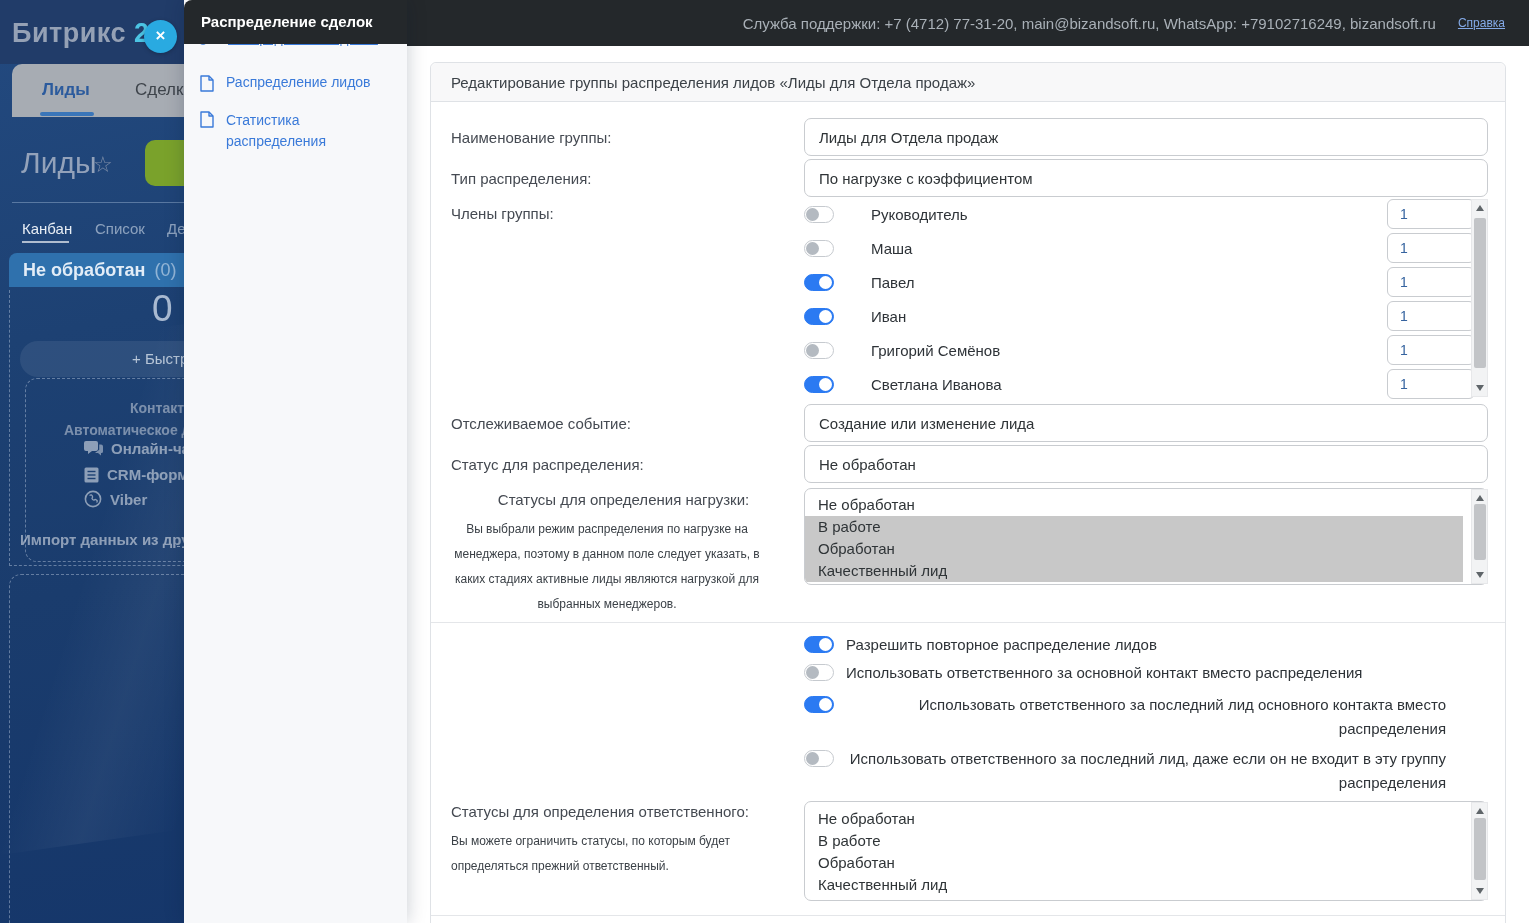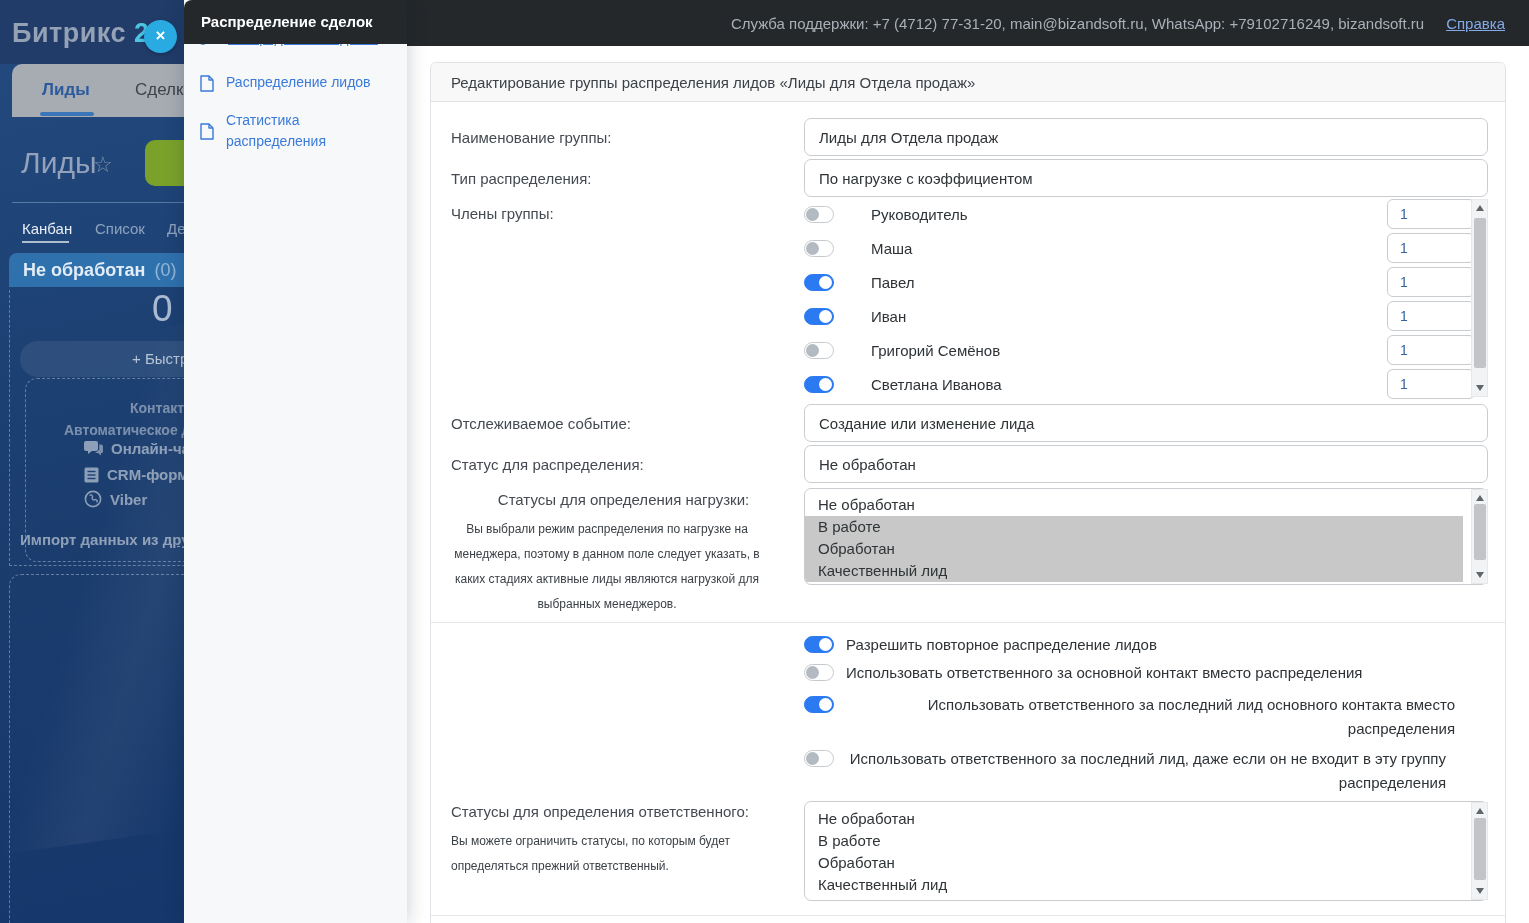--- a/index.html
+++ b/index.html
@@ -50,34 +50,34 @@
   .promo-row svg { flex:0 0 auto; }
   .import-line { position:absolute; left:20px; top:531px; font-size:15px; font-weight:bold; color:rgba(255,255,255,.5); }
   .import-line .lnk { text-decoration:underline; }
   .empty-card { position:absolute; left:9px; top:574px; width:196px; height:370px;
     border:1px dashed rgba(190,205,225,.45); border-radius:12px; }
 
   
   .topbar { position:absolute; left:184px; top:0; width:1345px; height:46px; background:#24282b; z-index:2;
     display:flex; align-items:center; justify-content:flex-end; padding-right:24px; gap:22px; }
   .support-text { color:#a9b0b7; font-size:15px; }
-  .help-link { color:#84aae7; font-size:15px; text-decoration:underline; }
+  .help-link { color:#84aae7; font-size:12px; text-decoration:underline; }
 
   
   .panel { position:absolute; left:184px; top:0; width:223px; height:923px; background:#f7f8fa; z-index:4;
     box-shadow:0 0 18px rgba(10,25,50,.22); }
   .panel-header { position:absolute; left:0; top:0; width:223px; height:44px; background:#24282b;
     border-radius:8px 0 0 0; color:#fff; font-size:15px; font-weight:bold; line-height:44px; padding-left:17px; z-index:3; }
   .menu-item { position:absolute; left:16px; display:flex; gap:12px; align-items:flex-start;
     color:#3a7ad9; font-size:14px; z-index:1; }
   .menu-item .micon { margin-top:1px; flex:0 0 auto; }
   .menu-item.clipped { top:30px; }
   .menu-item.clipped .mlabel { text-decoration:underline; }
   .menu-item.m2 { top:74px; }
-  .menu-item.m3 { top:110px; align-items:center; }
+  .menu-item.m3 { top:110px; }
   .menu-item.m3 .mlabel { line-height:21px; width:130px; }
 
   
   .main { position:absolute; left:407px; top:46px; width:1122px; height:877px; background:#fff; z-index:3; }
   .card { position:absolute; left:23px; top:16px; width:1076px; height:880px;
     border:1px solid #dfe2e6; border-radius:6px 6px 0 0; background:#fff; }
   .card-header { height:39px; background:#f8f8f9; border-bottom:1px solid #dfe2e6; border-radius:6px 6px 0 0;
     color:#3c4248; font-size:15px; line-height:39px; padding-left:20px; }
 
   .flabel { position:absolute; left:20px; width:345px; color:#454a52; font-size:15px; }
@@ -115,21 +115,21 @@
 
   .divider { position:absolute; left:0; width:1074px; height:1px; background:#e4e6e9; }
 
   
   .opt-toggles { position:absolute; left:373px; top:570px; width:700px; }
   .opt-toggle-row { display:flex; align-items:flex-start;text-align:right; }
   .opt-toggle-row .toggle { margin-top:3px; }
   .opt-toggle-row .tlabel { margin-left:12px; max-width:600px; font-size:15px; line-height:24px; color:#2e3338; }
   .opt-toggle-row:nth-of-type(1) { height:28px; }
   .opt-toggle-row:nth-of-type(2) { height:29px; }
-  .opt-toggle-row:nth-of-type(3) { height:53px; padding-top:3px;gap:9px; }
+  .opt-toggle-row:nth-of-type(3) { height:53px; padding-top:3px; }
   .opt-toggle-row:nth-of-type(4) { height:54px; padding-top:4px; }
 </style>
 </head>
 <body>
 
 <div class="stage">
 
   <div class="crm-bg">
     <div class="crm-top"></div>
     <div class="logo">

